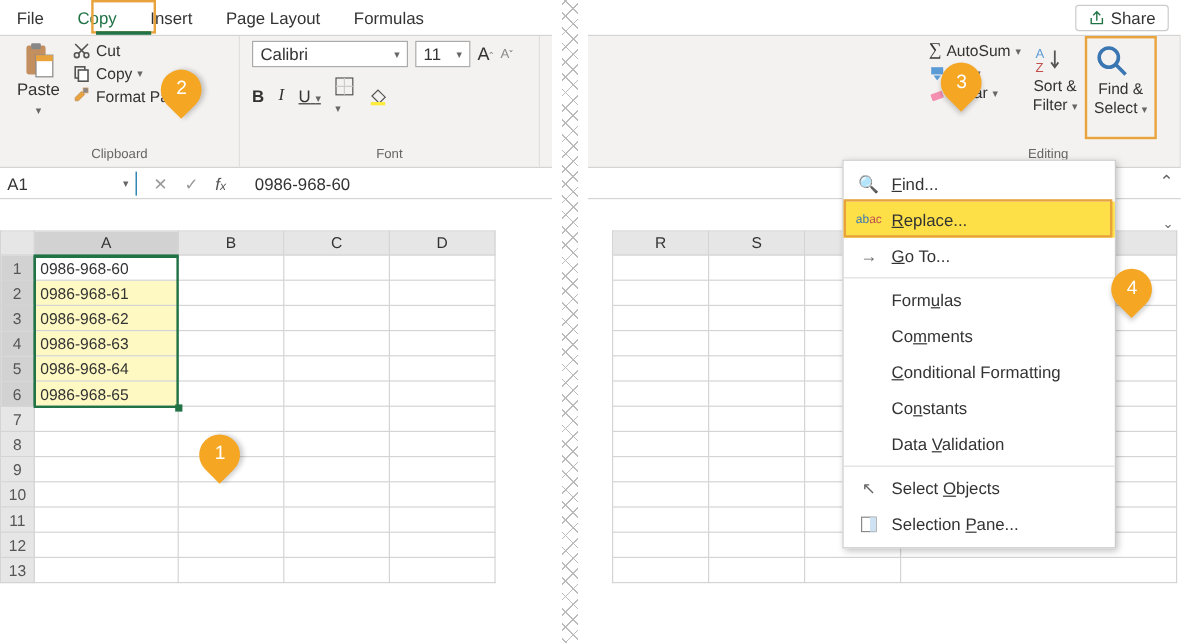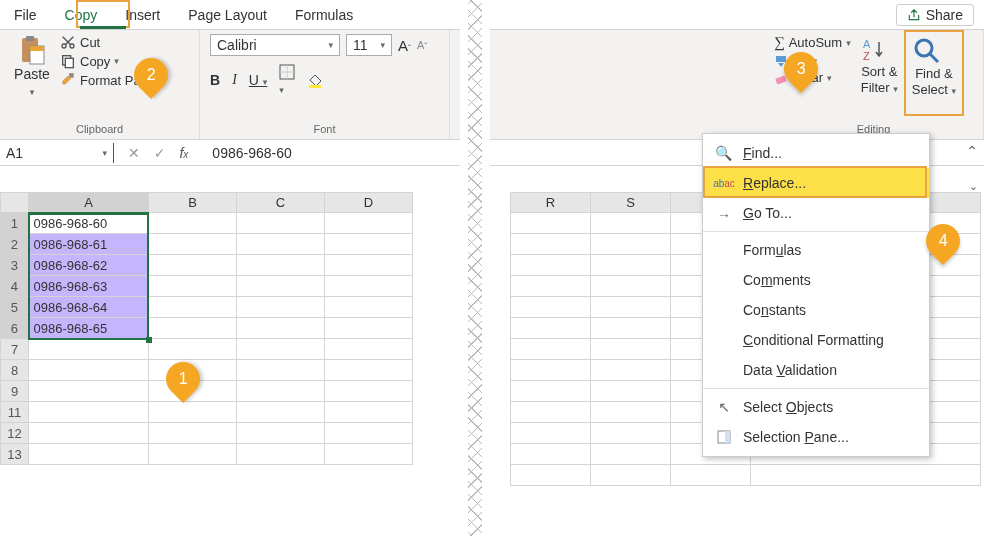--- a/index.html
+++ b/index.html
@@ -50,21 +50,21 @@
 
 .grid-wrap { display: flex; }
 .sheet { border-collapse: collapse; }
 .colhdr th { background: #e6e6e6; border: 1px solid #d4d4d4; font-weight: normal; font-size: 13px; height: 20px; }
 .colhdr th.sel { background: #d2d2d2; border-bottom: 2px solid #217346; }
 .rowhdr { background: #e6e6e6; border: 1px solid #d4d4d4; text-align: center; width: 28px; font-size: 13px; color: #555; }
 .rowhdr.sel { background: #d2d2d2; border-right: 2px solid #217346; }
 .corner { background: #e6e6e6; border: 1px solid #d4d4d4; width: 28px; }
 td.cell { border: 1px solid #d4d4d4; height: 21px; padding: 0 4px; font-size: 13px; min-width: 70px; }
 td.cA { width: 120px; }
-.sel-range td.cA { background: #c4b5fd; }
+.sel-range td.cA { background: #fef9c3; }
 .sel-range.first td.cA { background: #fff; }
 
 .selection-border { position: absolute; border: 2px solid #217346; pointer-events: none; }
 .sel-handle { position: absolute; width: 6px; height: 6px; background: #217346; }
 
 
 .jag { position: absolute; top: 0; width: 30px; height: 536px; background: #fff; }
 .jag::before { content: ""; position: absolute; inset: 0; background: repeating-linear-gradient(135deg, transparent 0 8px, #bbb 8px 9px), repeating-linear-gradient(45deg, transparent 0 8px, #bbb 8px 9px); -webkit-mask: linear-gradient(90deg, transparent 0 8px, #000 8px 22px, transparent 22px); }
 .jag-left { left: 460px; }
 
@@ -317,20 +317,27 @@
     <td class="cell"></td>
         </tr>
         <tr>
           <td class="rowhdr ">9</td>
     <td class="cell cA"></td>
     <td class="cell"></td>
     <td class="cell"></td>
     <td class="cell"></td>
         </tr>
         <tr>
+          <td class="rowhdr ">10</td>
+    <td class="cell cA"></td>
+    <td class="cell"></td>
+    <td class="cell"></td>
+    <td class="cell"></td>
+        </tr>
+        <tr>
           <td class="rowhdr ">11</td>
     <td class="cell cA"></td>
     <td class="cell"></td>
     <td class="cell"></td>
     <td class="cell"></td>
         </tr>
         <tr>
           <td class="rowhdr ">12</td>
     <td class="cell cA"></td>
     <td class="cell"></td>
@@ -463,25 +470,25 @@
   <div class="dd-item">
       <span class="ic"></span>
       <span>Form<span class="underline-char">u</span>las</span>
     </div>
   <div class="dd-item">
       <span class="ic"></span>
       <span>Co<span class="underline-char">m</span>ments</span>
     </div>
   <div class="dd-item">
       <span class="ic"></span>
+      <span><span class="underline-char">C</span>onditional Formatting</span>
+    </div>
+  <div class="dd-item">
+      <span class="ic"></span>
       <span>Co<span class="underline-char">n</span>stants</span>
-    </div>
-  <div class="dd-item">
-      <span class="ic"></span>
-      <span><span class="underline-char">C</span>onditional Formatting</span>
     </div>
   <div class="dd-item">
       <span class="ic"></span>
       <span>Data <span class="underline-char">V</span>alidation</span>
     </div>
   <div class="dd-sep"></div>
   <div class="dd-item">
     <span class="ic">↖</span>
     <span>Select <span class="underline-char">O</span>bjects</span>
   </div>

